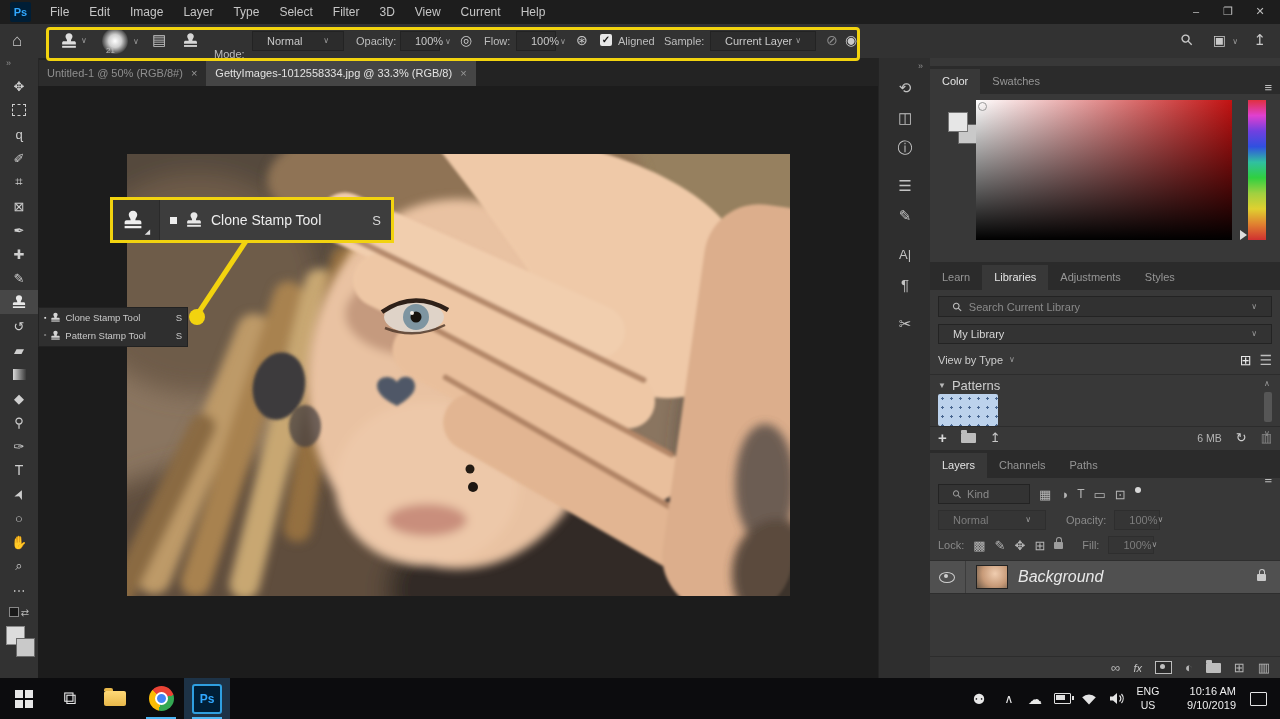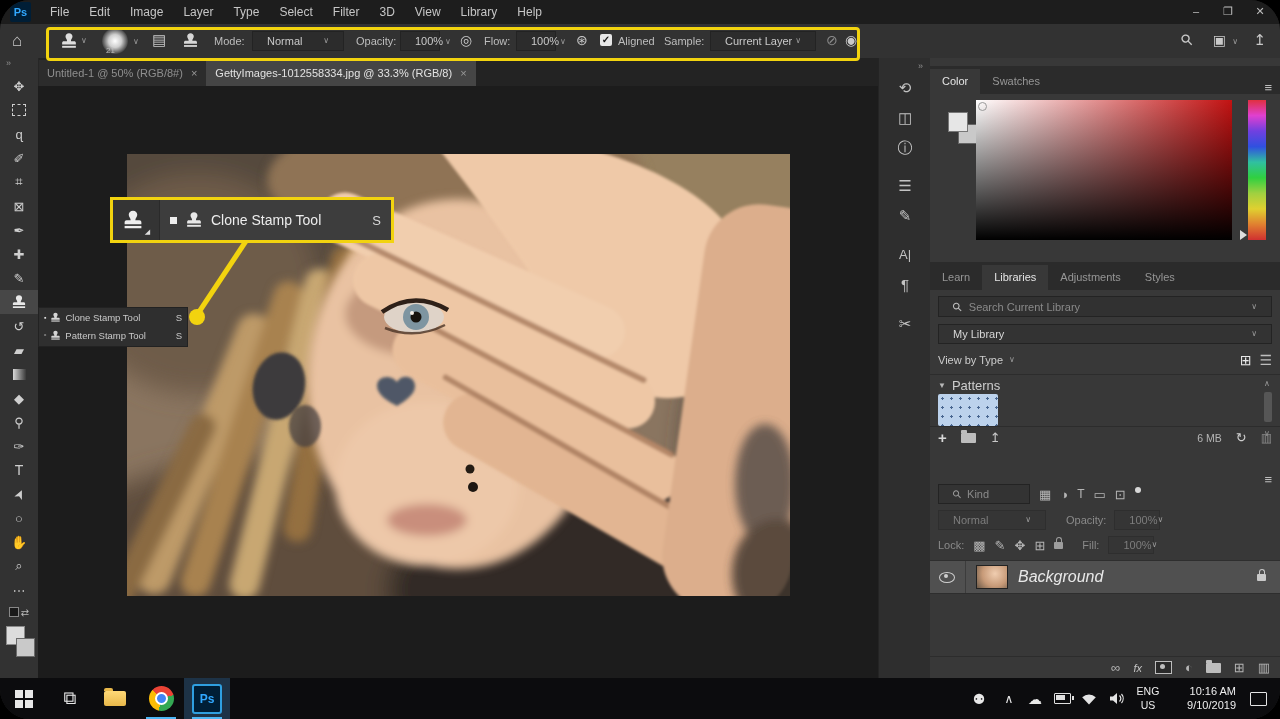--- a/index.html
+++ b/index.html
@@ -1,17 +1,17 @@
 <!DOCTYPE html>
 <html><head>
 <meta charset="utf-8">
 <style>
   html,body{margin:0;padding:0;background:#000;}
   #stage{position:relative;width:1280px;height:719px;overflow:hidden;
-    font-family:"Liberation Sans",sans-serif;background:#1c1c1c;border-radius:30px;
+    font-family:"Liberation Sans",sans-serif;background:#1c1c1c;
     -webkit-font-smoothing:antialiased;}
   .ab{position:absolute;}
   .row{display:flex;align-items:center;}
   .ic{color:#c9c9c9;line-height:1;text-align:center;}
   .dim{color:#8a8a8a;}
   .chev{color:#9a9a9a;font-size:8px;line-height:1;}
   .fld{background:#2c2c2c;border:1px solid #232323;color:#c9c9c9;font-size:11px;
        display:flex;align-items:center;padding:0 14px;box-sizing:border-box;}
   .fld.disabled{color:#7d7d7d;background:#353535;border-color:#2e2e2e;}
   
@@ -111,21 +111,21 @@
     <div style="width:40px"></div>
     <span class="menu-item">File</span>
     <span class="menu-item">Edit</span>
     <span class="menu-item">Image</span>
     <span class="menu-item">Layer</span>
     <span class="menu-item">Type</span>
     <span class="menu-item">Select</span>
     <span class="menu-item">Filter</span>
     <span class="menu-item">3D</span>
     <span class="menu-item">View</span>
-    <span class="menu-item">Library</span>
+    <span class="menu-item">Current</span>
     <span class="menu-item">Help</span>
     <span class="winbtn ab" style="right:70px;top:5px;">–</span>
     <span class="winbtn ab" style="right:38px;top:5px;">❐</span>
     <span class="winbtn ab" style="right:6px;top:5px;">✕</span>
   </div>
 
   <div id="optionsbar" class="ab">
     <span class="ab ic" style="left:12px;top:8px;font-size:17px;">⌂</span>
     <div class="ab tool-btn" style="left:56px;top:6px;">
       <svg width="18" height="18" viewBox="0 0 16 16" fill="#dedede">
@@ -133,21 +133,21 @@
         </svg>
       <span class="chev">∨</span>
     </div>
     <div class="ab" style="left:102px;top:4px;width:26px;height:26px;border-radius:50%;background:radial-gradient(circle,#ffffff 0%,#cfcfcf 35%,#323232 75%);"></div>
     <span class="ab" style="left:106px;top:22px;color:#bdbdbd;font-size:8px;">21</span>
     <span class="ab chev" style="left:133px;top:14px;">∨</span>
     <span class="ab ic" style="left:152px;top:8px;font-size:15px;">▤</span>
     <svg class="ab" style="left:182px;top:8px;" width="17" height="17" viewBox="0 0 16 16" fill="#d6d6d6">
         <use href="#stampdef"></use>
       </svg>
-    <span class="ab obar-lbl" style="left:214px;top:11px;">Mode:</span>
+    <span class="ab obar-lbl" style="left:214px;top:24px;">Mode:</span>
     <div class="ab fld" style="left:252px;top:7px;width:92px;height:20px;justify-content:space-between;">
       <span>Normal</span>
         <span class="chev">∨</span>
     </div>
     <span class="ab obar-lbl" style="left:356px;top:11px;">Opacity:</span>
     <div class="ab fld" style="left:400px;top:7px;width:40px;height:20px;">
         <span>100%</span>
       </div>
     <span class="ab chev" style="left:445px;top:14px;">∨</span>
     <span class="ab ic" style="left:460px;top:9px;font-size:14px;">◎</span>
@@ -454,20 +454,26 @@
     </div>
     <div class="ab row" style="left:0;top:368px;width:350px;height:22px;border-top:1px solid #2c2c2c;padding:0 8px;box-sizing:border-box;gap:14px;">
       <span style="color:#d8d8d8;font-size:15px;font-weight:bold;">+</span>
       <span class="folder"></span>
       <span style="color:#c9c9c9;font-size:13px;">↥</span>
       <span style="margin-left:auto;color:#b5b5b5;font-size:10.5px;">6 MB</span>
       <span style="color:#cfcfcf;font-size:13px;">↻</span>
       <span style="color:#8a8a8a;font-size:12px;">▥</span>
     </div>
 
+    <div class="ab phead" style="left:0;top:392px;width:350px;">
+      <span class="ptab on">Layers</span>
+      <span class="ptab">Channels</span>
+      <span class="ptab">Paths</span>
+
+    </div>
     <div class="ab row" style="left:8px;top:426px;width:334px;height:20px;gap:9px;">
       <div class="fld" style="width:92px;height:20px;gap:6px;background:#333;">
         <span style="transform:rotate(-45deg);font-size:11px;color:#999;">⚲</span>
         <span class="dim">Kind</span>
       </div>
       <span class="mini">▦</span>
       <span class="mini">◑</span>
       <span class="mini" style="font-size:12px;">T</span>
       <span class="mini">▭</span>
       <span class="mini">⊡</span>

